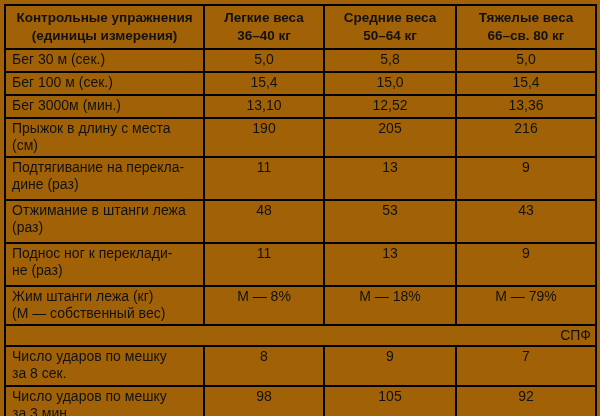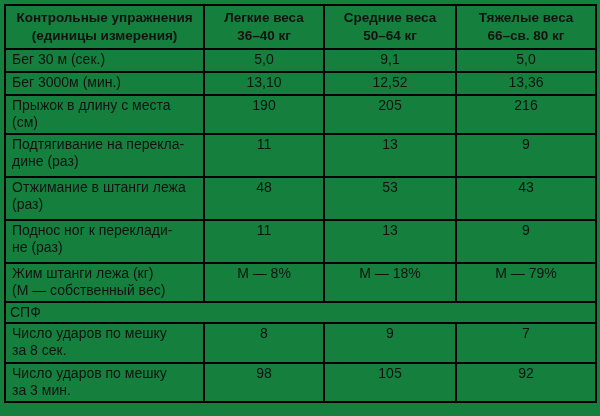--- a/index.html
+++ b/index.html
@@ -4,21 +4,21 @@
 <style>
   html, body {
     margin: 0;
     padding: 0;
     background: #ffffff;
   }
   .page {
     position: relative;
     width: 600px;
     height: 416px;
-    background: #15803d;
+    background: #a16207;
     font-family: "Liberation Sans", sans-serif;
     color: #111111;
     overflow: hidden;
   }
   table.grid {
     position: absolute;
     left: 4px;
     top: 4px;
     width: 591px;
     border-collapse: collapse;
@@ -52,21 +52,21 @@
   td.val {
     text-align: center;
     margin-left: 24px;
   }
   tr.r-single td { height: 18px; }
   tr.r-jump td   { height: 32px; border-radius: 6px; }
   tr.r-tall td   { height: 38px; border-radius: 11px; }
   tr.r-press td  { height: 26px; border-radius: 7px; }
   tr.r-spf td {
     height: 13px;
-    text-align: left;
+    text-align: right;
     vertical-align: middle;
     font-size: 14px;
     padding: 1px 4px;
   }
   tr.r-bag td { height: 33px; }
 </style>
 </head>
 <body>
 
 <div class="page">
@@ -86,22 +86,28 @@
         <th>Средние веса
 50–64 кг</th>
         <th>Тяжелые веса
 66–св. 80 кг</th>
       </tr>
     </thead>
     <tbody>
       <tr class="r-single">
         <td class="label">Бег 30 м (сек.)</td>
         <td class="val">5,0</td>
-        <td class="val">9,1</td>
+        <td class="val">5,8</td>
         <td class="val">5,0</td>
+      </tr>
+      <tr class="r-single">
+        <td class="label">Бег 100 м (сек.)</td>
+        <td class="val">15,4</td>
+        <td class="val">15,0</td>
+        <td class="val">15,4</td>
       </tr>
       <tr class="r-single">
         <td class="label">Бег 3000м (мин.)</td>
         <td class="val">13,10</td>
         <td class="val">12,52</td>
         <td class="val">13,36</td>
       </tr>
       <tr class="r-jump">
         <td class="label">Прыжок в длину с места
 (см)</td>

